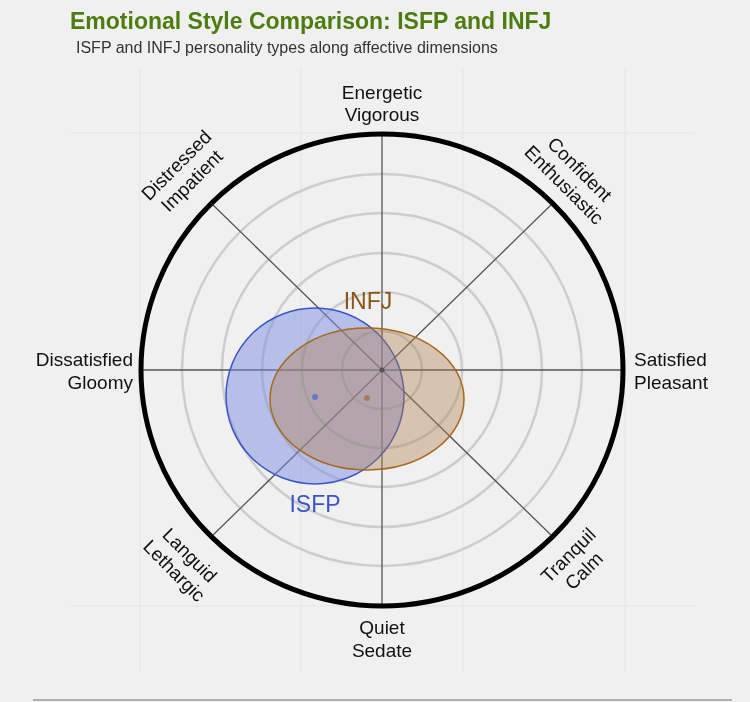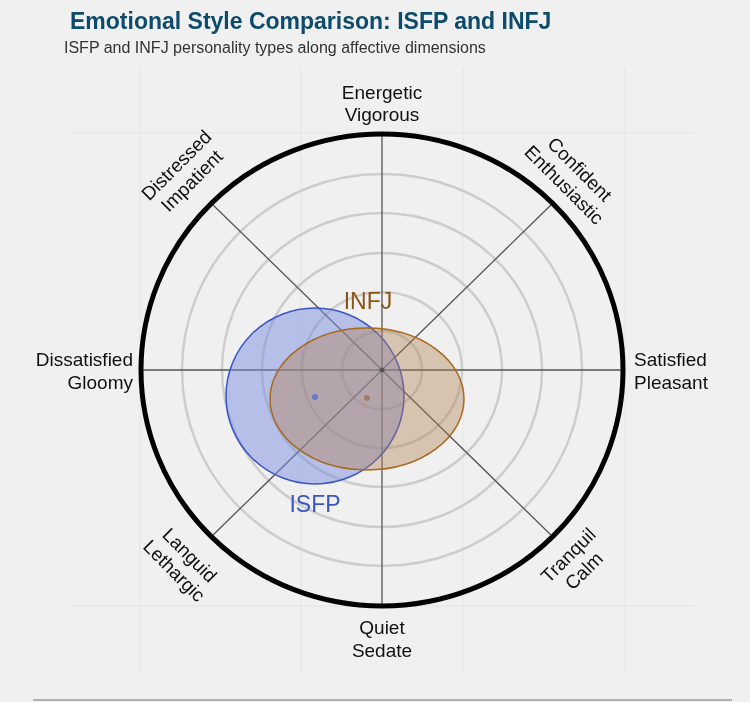--- a/index.html
+++ b/index.html
@@ -1,19 +1,19 @@
 <!DOCTYPE html>
 <html><head>
 <meta charset="utf-8">
 <style>
   html, body { margin:0; padding:0; }
   body { width:750px; height:702px; background:#f0f0f0; position:relative; overflow:hidden;
          font-family:"Liberation Sans", sans-serif; }
-  .title { position:absolute; left:70px; top:8px; font-size:23px; font-weight:bold; color:#0c4a6e; }
-  .subtitle { position:absolute; left:64px; top:39px; font-size:16px; color:#333; }
+  .title { position:absolute; left:70px; top:8px; font-size:23px; font-weight:bold; color:#4d7c0f; }
+  .subtitle { position:absolute; left:76px; top:39px; font-size:16px; color:#333; }
   svg { position:absolute; left:0; top:0; }
   .axlbl { font-size:19px; fill:#111; }
   .bottom-rule { position:absolute; left:33px; top:699px; width:699px; height:2px; background:#b0b0b0; }
 </style>
 </head>
 <body>
 
 <div class="title">Emotional Style Comparison: ISFP and INFJ</div>
 <div class="subtitle">ISFP and INFJ personality types along affective dimensions</div>
 

